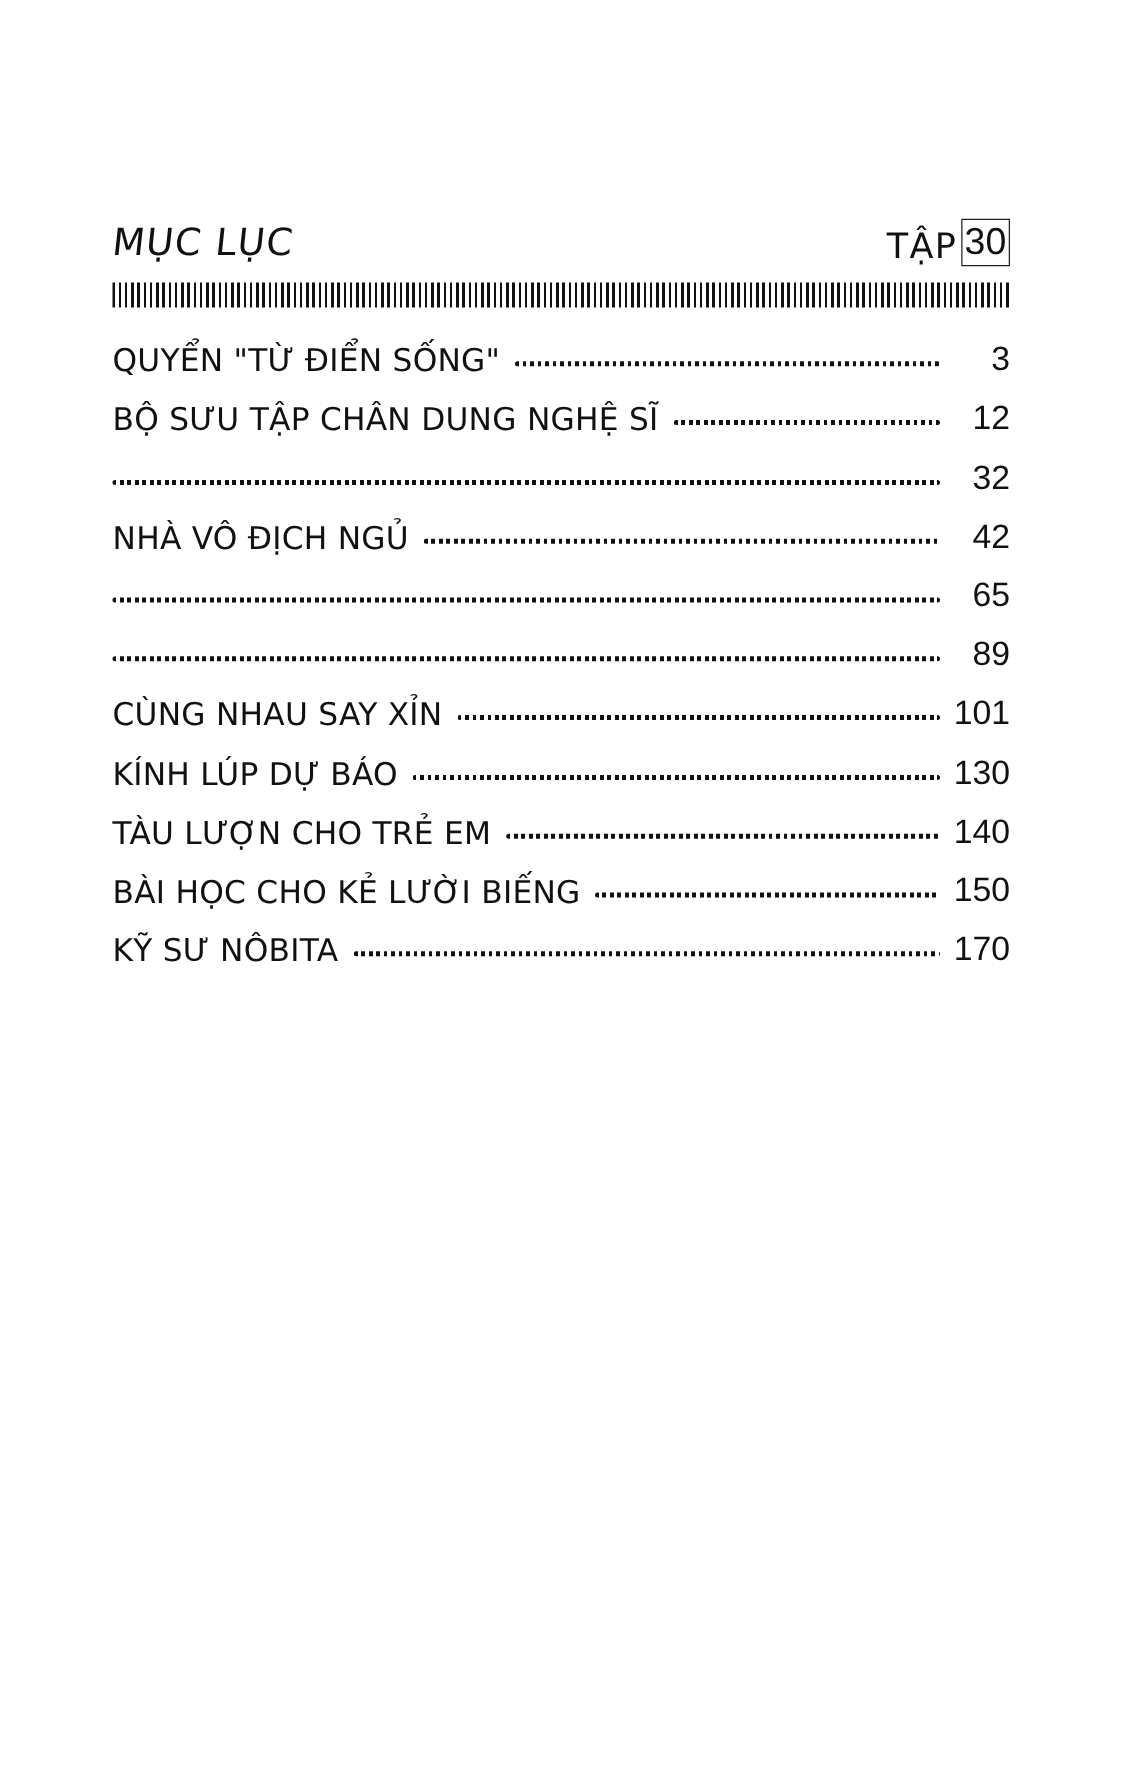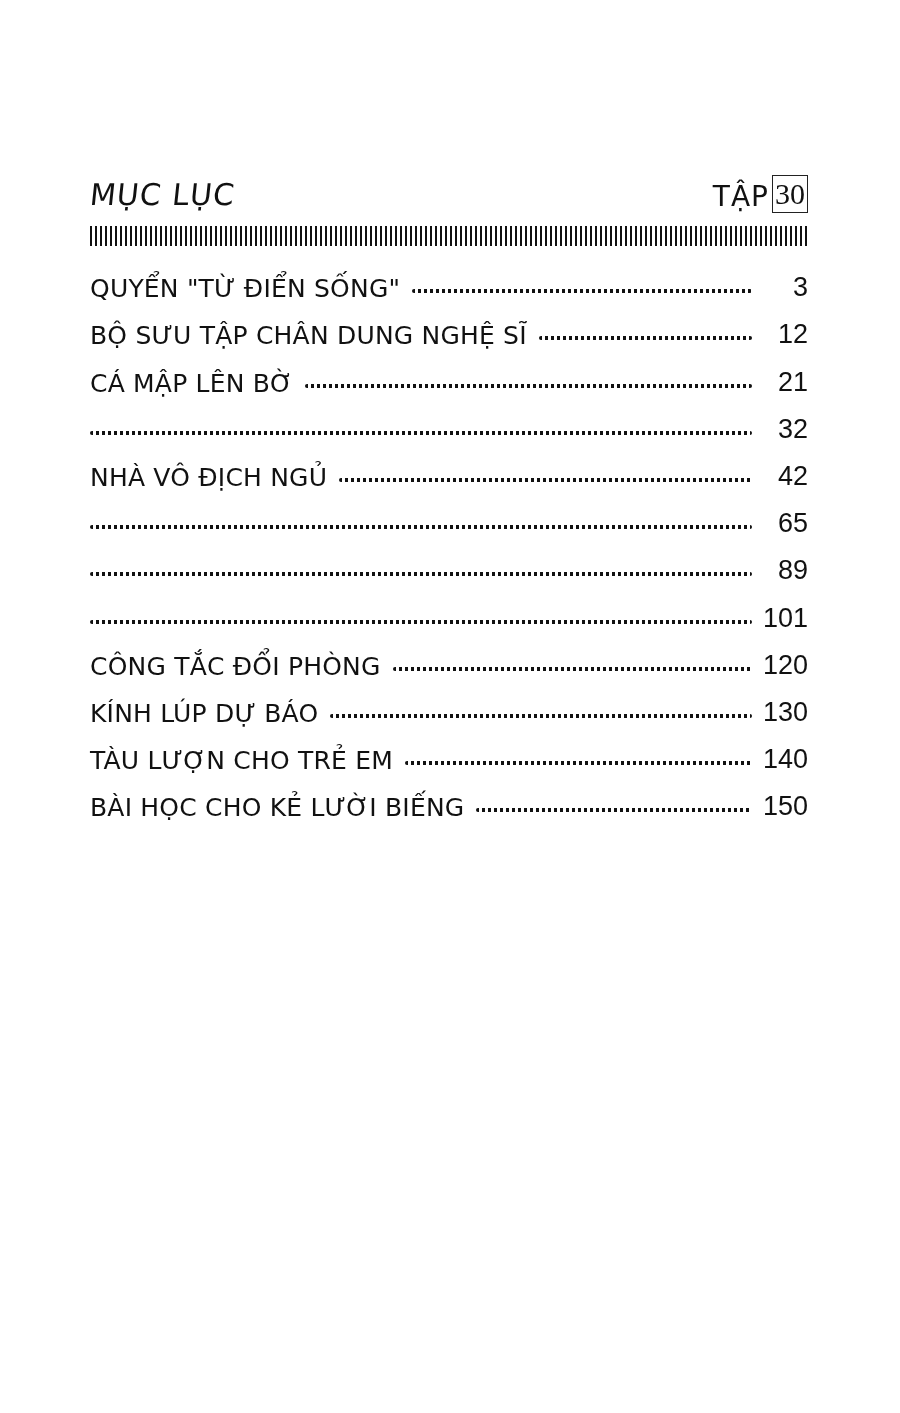--- a/index.html
+++ b/index.html
@@ -40,21 +40,21 @@
       font-size: 28px;
     }
     .volume-label {
       margin-right: 3px;
       letter-spacing: 1px;
     }
     .volume-number {
       border: 1.5px solid #222;
       padding: 0 2px;
       line-height: 36px;
-      font-family: Liberation Serif, serif;
+      font-family: Liberation Sans, sans-serif;
       font-size: 30px;
     }
     .separator {
       margin-top: 8px;
       height: 20px;
       background: repeating-linear-gradient(
         to right,
         #111 0px, #111 2px,
         transparent 2px, transparent 5px
       );
@@ -112,59 +112,55 @@
       <span class="toc-title">QUYỂN "TỪ ĐIỂN SỐNG"</span>
       <span class="leader"></span>
       <span class="toc-page">3</span>
     </li>
     <li class="toc-row">
       <span class="toc-title">BỘ SƯU TẬP CHÂN DUNG NGHỆ SĨ</span>
       <span class="leader"></span>
       <span class="toc-page">12</span>
     </li>
     <li class="toc-row">
-      <span class="toc-title">CÁ MẬP LÊN BỜ</span>
-      <span class="leader"></span>
-      <span class="toc-page">21</span>
-    </li>
-    <li class="toc-row">
       <span class="leader"></span>
       <span class="toc-page">32</span>
     </li>
     <li class="toc-row">
       <span class="toc-title">NHÀ VÔ ĐỊCH NGỦ</span>
       <span class="leader"></span>
       <span class="toc-page">42</span>
     </li>
     <li class="toc-row">
       <span class="leader"></span>
       <span class="toc-page">65</span>
     </li>
     <li class="toc-row">
       <span class="leader"></span>
       <span class="toc-page">89</span>
     </li>
     <li class="toc-row">
+      <span class="toc-title">CÙNG NHAU SAY XỈN</span>
       <span class="leader"></span>
       <span class="toc-page">101</span>
-    </li>
-    <li class="toc-row">
-      <span class="toc-title">CÔNG TẮC ĐỔI PHÒNG</span>
-      <span class="leader"></span>
-      <span class="toc-page">120</span>
     </li>
     <li class="toc-row">
       <span class="toc-title">KÍNH LÚP DỰ BÁO</span>
       <span class="leader"></span>
       <span class="toc-page">130</span>
     </li>
     <li class="toc-row">
       <span class="toc-title">TÀU LƯỢN CHO TRẺ EM</span>
       <span class="leader"></span>
       <span class="toc-page">140</span>
     </li>
     <li class="toc-row">
       <span class="toc-title">BÀI HỌC CHO KẺ LƯỜI BIẾNG</span>
       <span class="leader"></span>
       <span class="toc-page">150</span>
     </li>
+    <li class="toc-row">
+      <span class="toc-title">KỸ SƯ NÔBITA</span>
+      <span class="leader"></span>
+      <span class="toc-page">170</span>
+    </li>
   </ul>
 </div>
 
 </body></html>

